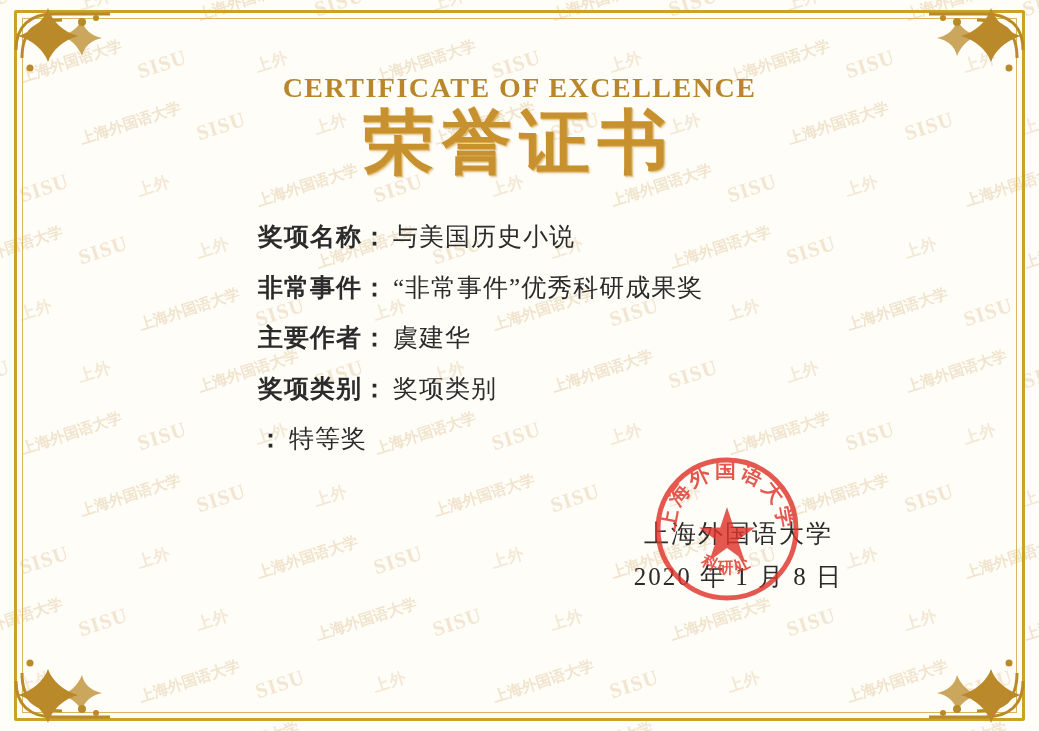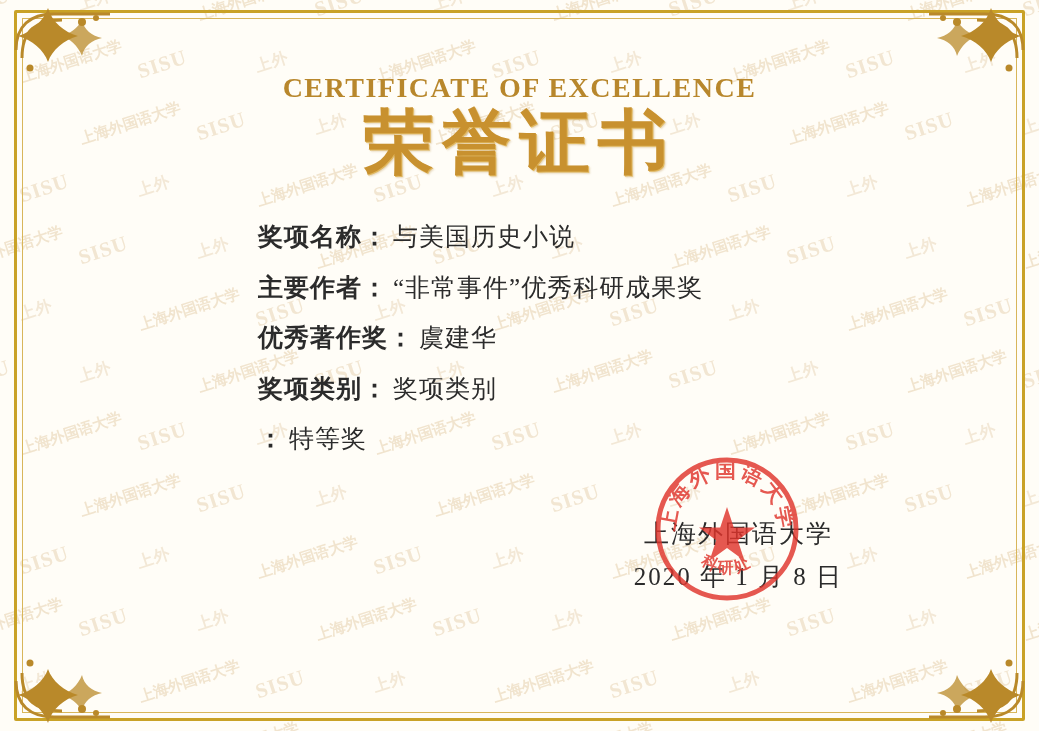--- a/index.html
+++ b/index.html
@@ -374,26 +374,26 @@
     <div id="main-title">荣誉证书</div>
   </div>
 
   <div id="fields">
     <div class="field-row">
       <span class="field-label">奖项名称</span>
       <span class="field-colon">：</span>
       <span class="field-value">与美国历史小说</span>
     </div>
     <div class="field-row">
-      <span class="field-label">主要作者</span>
+      <span class="field-label">非常事件</span>
       <span class="field-colon">：</span>
       <span class="field-value">“非常事件”优秀科研成果奖</span>
     </div>
     <div class="field-row">
-      <span class="field-label">优秀著作奖</span>
+      <span class="field-label">主要作者</span>
       <span class="field-colon">：</span>
       <span class="field-value">虞建华</span>
     </div>
     <div class="field-row">
       <span class="field-label">奖项类别</span>
       <span class="field-colon">：</span>
       <span class="field-value">奖项类别</span>
     </div>
     <div class="field-row">
       <span class="field-colon">：</span>

